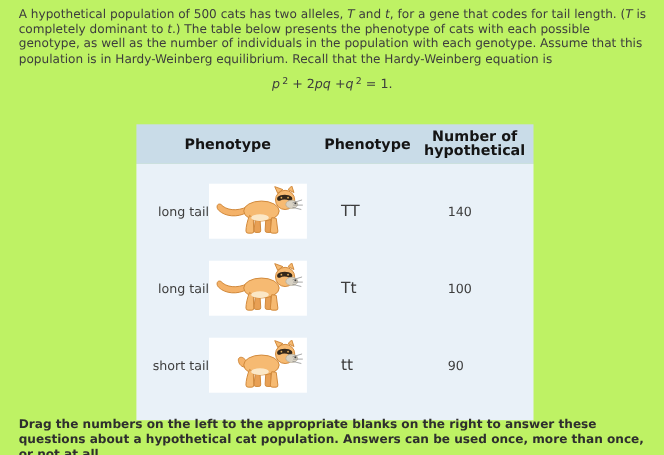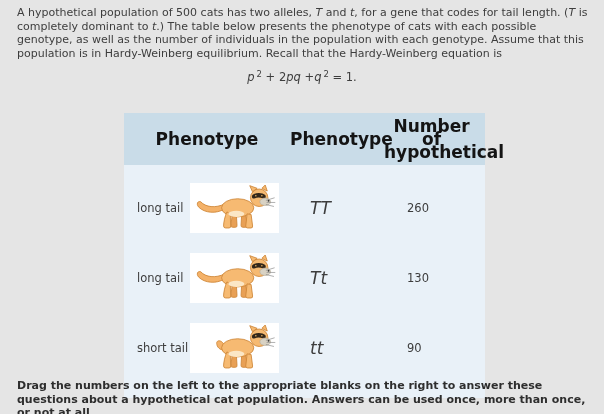--- a/index.html
+++ b/index.html
@@ -4,52 +4,52 @@
 <style>
   :root{
     --table-header-bg:#c9dce8;
     --table-body-bg:#e9f1f8;
     --text-color:#3d3d3d;
     --bold-text-color:#2e2e2e;
   }
   *{box-sizing:border-box;}
   html,body{margin:0;padding:0;background:#fff;}
   .page{
-    position:relative;width:604px;height:414px;background:#e5e5e5;overflow:hidden;
+    position:relative;width:604px;height:414px;background:#bef264;overflow:hidden;
     font-family:"DejaVu Sans","Liberation Sans",sans-serif;color:var(--text-color);
   }
   .intro{
     position:absolute;left:17px;top:6px;width:578px;margin:0;
     font-size:11px;line-height:13.5px;color:var(--text-color);
   }
   .intro i,.equation i{font-style:italic;}
   .equation{
     position:absolute;left:0;top:69px;width:604px;text-align:center;
     font-size:11.5px;color:var(--text-color);
   }
   .equation sup{font-size:8.5px;vertical-align:4px;margin-left:2px;}
   .hw-table{position:absolute;left:124px;top:113px;width:361px;}
   .hw-header{
     display:grid;grid-template-columns:166px 88px 107px;align-items:center;
-    height:52px;background:var(--table-header-bg);
-    font-weight:bold;font-size:17px;color:#141414;text-align:center;
+    height:36px;background:var(--table-header-bg);
+    font-weight:bold;font-size:13px;color:#141414;text-align:center;
   }
   .hw-header .wrap2{line-height:13px;padding:0 6px;}
   .hw-body{background:var(--table-body-bg);padding:8px 0 15px 0;}
   .hw-row{
     display:grid;grid-template-columns:66px 100px 88px 107px;
     align-items:center;height:70px;
   }
-  .cell-phenotype{padding-left:13px;font-size:11.5px;white-space:nowrap;}
+  .cell-phenotype{padding-left:13px;font-size:11.5px;white-space:nowrap;text-align:right;}
   .catbox{
     width:89px;height:50px;background:#fff;
     display:flex;align-items:center;justify-content:center;
   }
   .catbox svg{width:84px;height:47px;display:block;}
-  .cell-genotype{font-style:italic;font-size:17px;padding-left:20px;}
+  .cell-genotype{font-size:14px;padding-left:20px;}
   .cell-count{font-size:11.5px;padding-left:29px;}
   .footer-instruction{
     position:absolute;left:17px;top:379px;width:578px;margin:0;
     font-weight:bold;font-size:11px;line-height:13.5px;color:var(--bold-text-color);
   }
 </style>
 </head>
 <body>
 
 <svg width="0" height="0" style="position:absolute" aria-hidden="true">
@@ -103,32 +103,32 @@
     <div class="hw-body">
 
       <div class="hw-row">
         <div class="cell-phenotype">long tail</div>
         <div class="catbox">
           <svg viewBox="0 0 124 70">
               <use href="#cat-long"></use>
             </svg>
         </div>
         <div class="cell-genotype">TT</div>
-        <div class="cell-count">260</div>
+        <div class="cell-count">140</div>
       </div>
 
       <div class="hw-row">
         <div class="cell-phenotype">long tail</div>
         <div class="catbox">
           <svg viewBox="0 0 124 70">
               <use href="#cat-long"></use>
             </svg>
         </div>
         <div class="cell-genotype">Tt</div>
-        <div class="cell-count">130</div>
+        <div class="cell-count">100</div>
       </div>
 
       <div class="hw-row">
         <div class="cell-phenotype">short tail</div>
         <div class="catbox">
           <svg viewBox="0 0 124 70">
               <use href="#cat-short"></use>
             </svg>
         </div>
         <div class="cell-genotype">tt</div>

